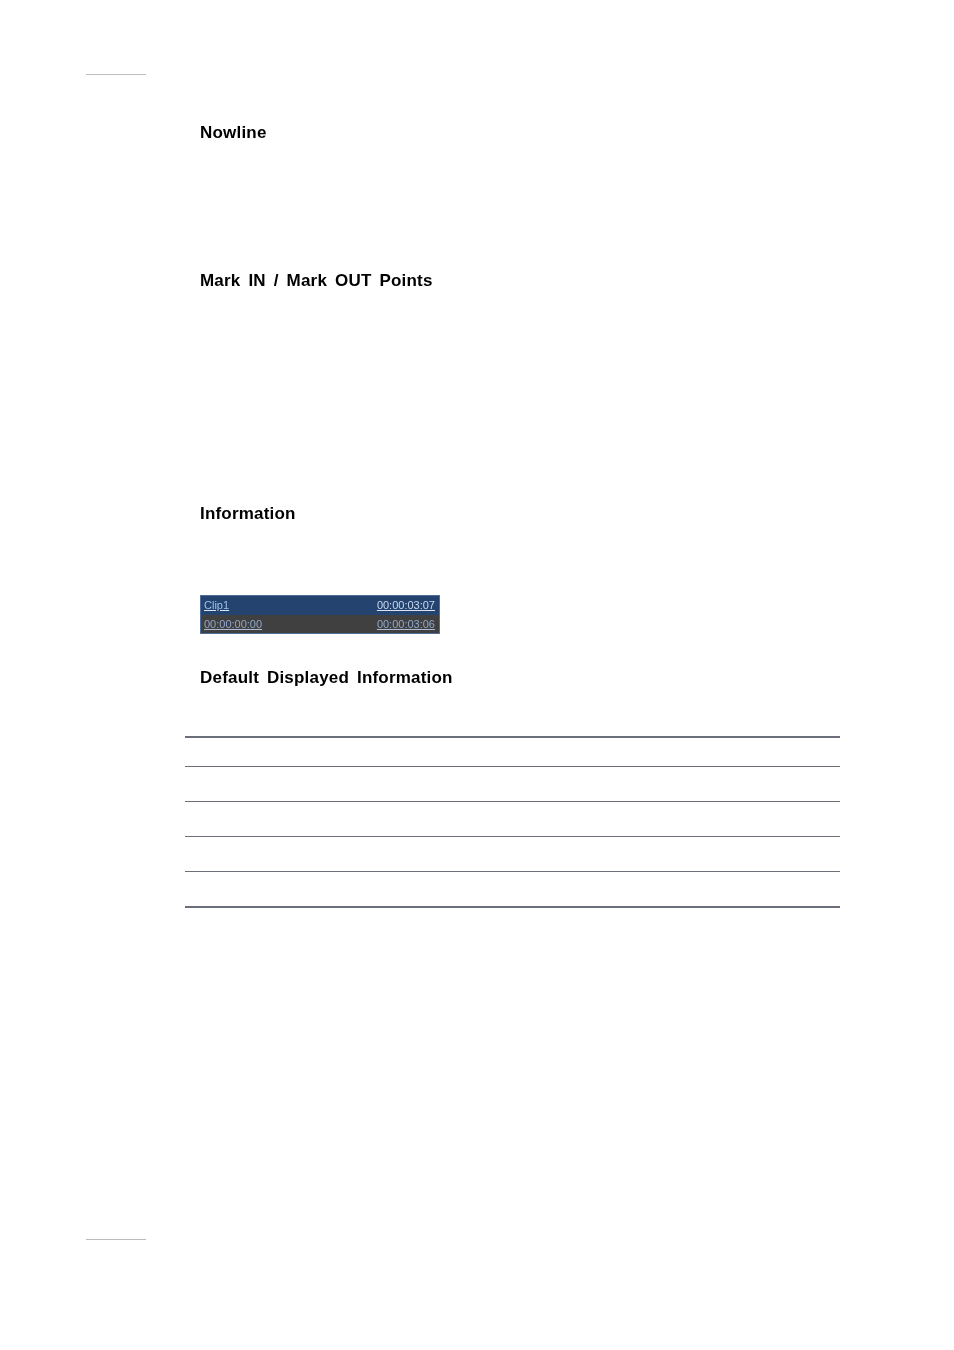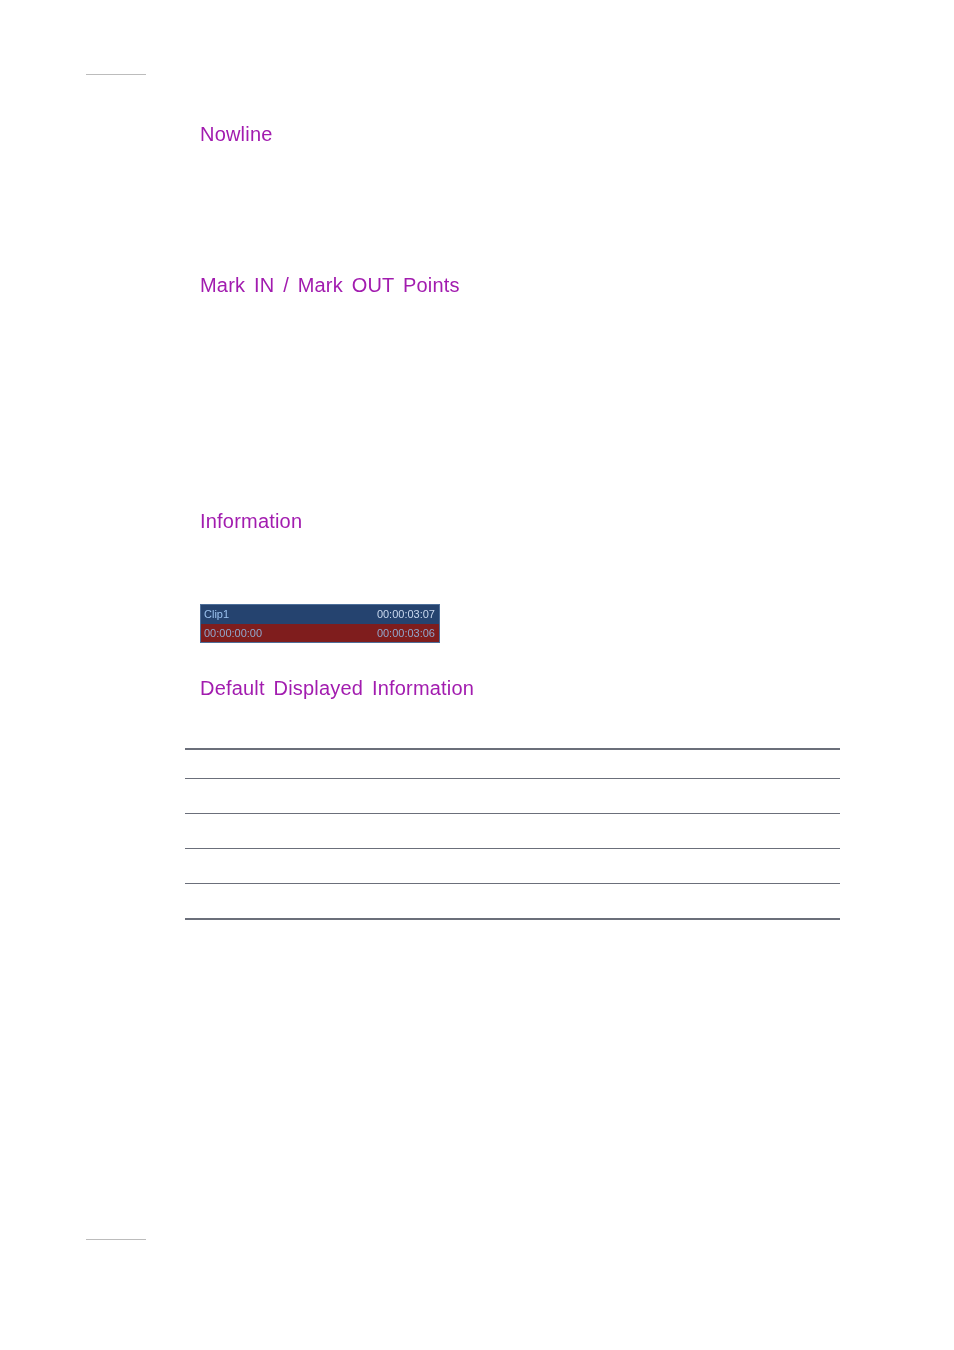--- a/index.html
+++ b/index.html
@@ -29,23 +29,23 @@
     width: 60px;
     border-top: 1px solid #bcbcbc;
   }
   .content {
     position: absolute;
     left: 200px;
     top: 0;
     width: 640px;
   }
   .sub-head {
-    font-weight: normal;
-    color: #a21caf;
-    font-size: 20px;
+    font-weight: bold;
+    color: #000000;
+    font-size: 17px;
     letter-spacing: 0.2px;
   }
   .body-text {
     color: #ffffff;
     font-size: 14.5px;
     line-height: 1.55;
   }
   .sec-num {
     position: absolute;
     left: -94px;
@@ -69,29 +69,30 @@
     width: 238px;
     border: 1px solid #4e6f9a;
     font-family: Arial, sans-serif;
   }
   .clip-row {
     display: flex;
     justify-content: space-between;
     font-size: 11px;
     padding: 2px 4px 2px 3px;
     line-height: 1.3;
+    text-decoration: underline;
   }
   .clip-row-top {
     background: #25436f;
     color: #d8e4f5;
   }
   .clip-row-top .clip-left { color: #9ac1ef; }
   .clip-row-top .clip-right { color: #c9d8ee; }
   .clip-row-bot {
-    background: #7f1d1d;
+    background: #404040;
     color: #aeb9d6;
   }
   .clip-row-bot .clip-left,
   .clip-row-bot .clip-right { color: #90a7cc; }
   .info-table {
     width: 655px;
     border-collapse: collapse;
     font-size: 13px;
     color: #ffffff;
     table-layout: fixed;

